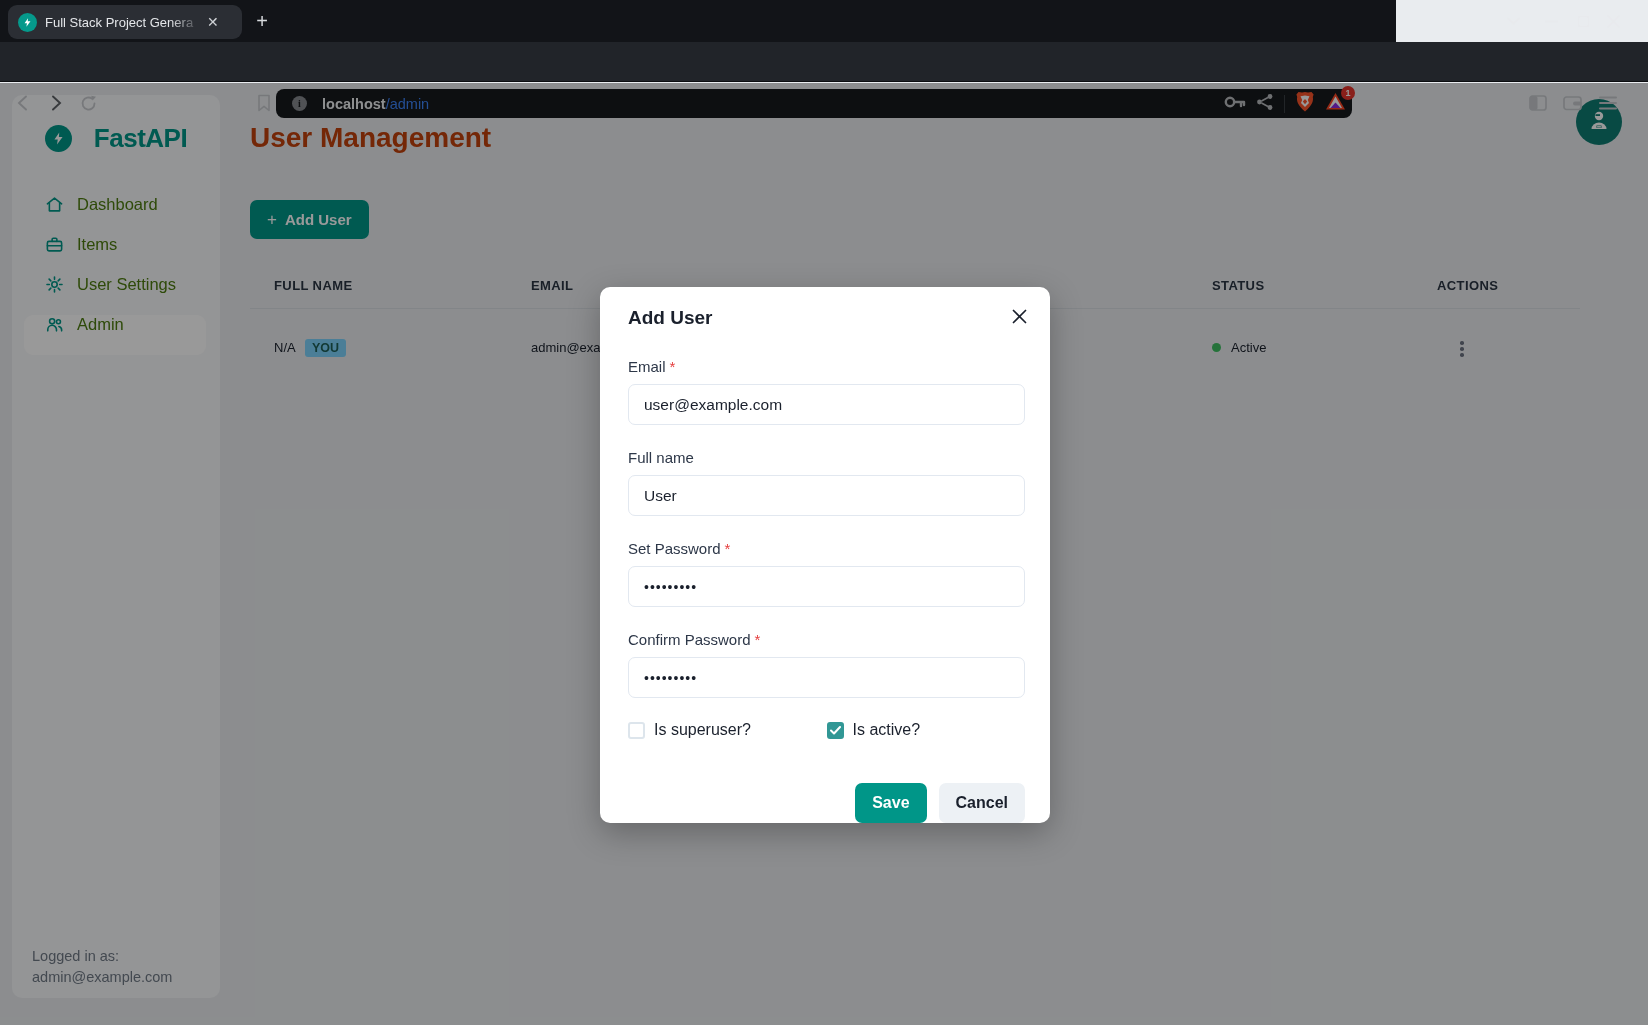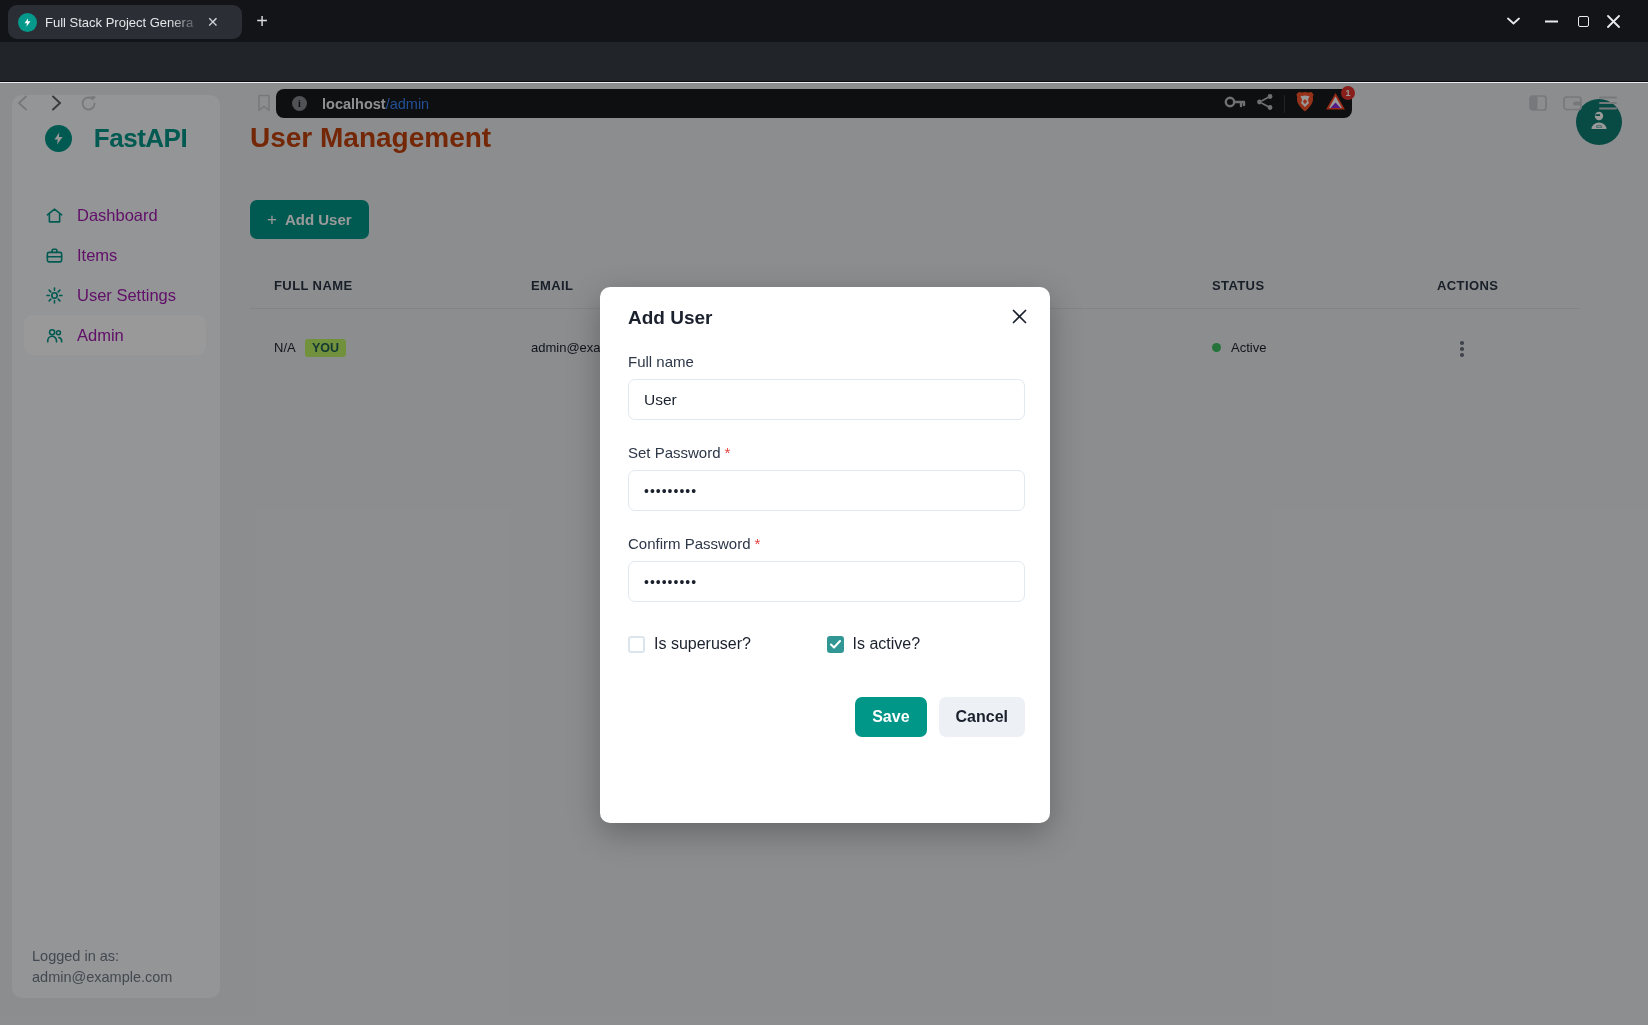--- a/index.html
+++ b/index.html
@@ -1,20 +1,20 @@
 <!DOCTYPE html>
 <html><head>
 <meta charset="utf-8">
 <style>
   * { margin:0; padding:0; box-sizing:border-box; }
   html,body { width:1648px; height:1025px; overflow:hidden; }
   body { font-family:"Liberation Sans","DejaVu Sans",sans-serif; background:#e9ecef; position:relative; }
 
   
-  .tabstrip { position:absolute; left:0; top:0; width:1648px; height:42px; background:#121418; z-index:100; }
+  .tabstrip { position:absolute; left:0; top:0; width:1396px; height:42px; background:#121418; z-index:100; }
   .tab { position:absolute; left:8px; top:5px; width:234px; height:34px; background:#2b2e34; border-radius:9px; display:flex; align-items:center; padding:0 8px 0 10px; }
   .favicon { width:19px; height:19px; border-radius:50%; background:#05998b; display:flex; align-items:center; justify-content:center; flex:0 0 auto; }
   .tab-title { color:#e4e6e9; font-size:13px; margin-left:8px; white-space:nowrap; overflow:hidden; width:160px;
     -webkit-mask-image:linear-gradient(90deg,#000 78%,transparent 98%); mask-image:linear-gradient(90deg,#000 78%,transparent 98%); }
   .tab-close { color:#cfd2d6; font-size:14px; margin-left:2px; cursor:pointer; line-height:1; }
   .newtab { position:absolute; left:250px; top:9px; width:24px; height:24px; color:#d7dadd; font-size:20px; text-align:center; line-height:24px; }
   .wctl { position:absolute; top:10px; height:22px; display:flex; align-items:center; justify-content:center; color:#e8eaed; }
   .wctl svg { display:block; }
   .max-box { width:11px; height:11px; border:1.6px solid #e8eaed; border-radius:2px; }
 
@@ -31,52 +31,52 @@
   .badge { position:absolute; top:44px; left:1341px; min-width:14px; height:14px; background:#e5342c; border-radius:7px; color:#fff; font-size:9px; font-weight:700; text-align:center; line-height:14px; padding:0 3px; z-index:102; }
 
   
   .page { position:absolute; left:0; top:83px; width:1648px; height:942px; background:#e9ecef; }
 
   .sidebar { position:absolute; left:12px; top:12px; width:208px; height:903px; background:#f7f8fa; border-radius:10px; }
   .logo { position:absolute; left:0; top:28px; width:208px; display:flex; align-items:center; justify-content:center; gap:22px; }
   .logo-circle { width:27px; height:27px; border-radius:50%; background:#009688; display:flex; align-items:center; justify-content:center; }
   .logo-text { font-size:26px; font-weight:600; color:#009688; letter-spacing:-0.5px; }
   .nav { position:absolute; left:0; top:100px; width:208px; }
-  .nav-item { position:relative; height:40px; display:flex; align-items:center; padding-left:21px; color:#a21caf; font-size:16.5px; margin:0 14px 0 12px; border-radius:9px; }
+  .nav-item { position:relative; height:40px; display:flex; align-items:flex-start; padding-left:21px; color:#4d7c0f; font-size:16.5px; margin:0 14px 0 12px; border-radius:9px; }
   .nav-item .ni-icon { width:19px; height:19px; margin-right:13px; display:flex; align-items:center; }
   .nav-item.active { background:#ffffff; }
   .loggedin { position:absolute; left:20px; top:851px; font-size:14.5px; color:#707a86; line-height:21px; }
 
   .page-title { position:absolute; left:250px; top:39px; font-size:28px; font-weight:700; color:#c2410c; }
   .add-user-btn { position:absolute; left:250px; top:117px; height:39px; background:#009688; border:none; border-radius:7px; color:#fff; font-size:15px; font-weight:700; display:flex; align-items:center; padding:0 17px; gap:8px; font-family:inherit; }
   .add-user-btn .plus { font-size:17px; font-weight:400; line-height:1; }
   .avatar-btn { position:absolute; left:1576px; top:16px; width:46px; height:46px; border-radius:50%; background:#0e7c72; display:flex; align-items:center; justify-content:center; }
 
   .table { position:absolute; left:250px; top:187px; width:1330px; height:130px; }
   .th { position:absolute; top:8px; font-size:13px; font-weight:700; color:#2b3543; letter-spacing:0.4px; }
   .thead-line { position:absolute; left:0; top:38px; width:1330px; height:1px; background:#d9dee3; }
   .td { position:absolute; top:70px; font-size:13px; color:#1a202c; }
-  .you-badge { position:absolute; left:55px; top:69px; background:#bef264; color:#1f5f58; font-size:12.5px; font-weight:700; padding:2px 7px; border-radius:3px; }
+  .you-badge { position:absolute; left:55px; top:69px; background:#7dd3fc; color:#1f5f58; font-size:12.5px; font-weight:700; padding:2px 7px; border-radius:3px; }
   .status-cell { display:flex; align-items:center; gap:10px; }
   .status-dot { width:9px; height:9px; border-radius:50%; background:#3fbf62; }
   .kebab { position:absolute; left:1203px; top:66px; width:18px; height:26px; display:flex; flex-direction:column; align-items:center; justify-content:center; gap:2.5px; }
   .kebab i { width:3.5px; height:3.5px; border-radius:50%; background:#6b7280; }
 
   
   .overlay { position:absolute; left:0; top:83px; width:1648px; height:942px; background:rgba(0,0,0,0.40); z-index:200; }
   .modal { position:absolute; left:600px; top:287px; width:450px; height:536px; background:#fff; border-radius:10px; z-index:300; box-shadow:0 10px 32px rgba(0,0,0,0.28); padding:18px 25px 24px 28px; }
   .modal-title { font-size:19px; font-weight:700; color:#1a202c; margin-top:2px; }
   .modal-close { position:absolute; top:14px; right:16px; width:30px; height:30px; display:flex; align-items:center; justify-content:center; color:#1a202c; border-radius:5px; }
   .fgroup { margin-top:24px; }
   .fgroup.first { margin-top:29px; }
   .flabel { font-size:15px; color:#2d3748; }
   .req { color:#e53e3e; margin-left:4px; }
   .finput { margin-top:8px; width:397px; height:41px; border:1px solid #e2e8f0; border-radius:7px; font-size:15.5px; color:#1a202c; padding:0 15px; font-family:inherit; background:#fff; display:block; }
   .finput.pw { letter-spacing:1px; font-size:14px; }
-  .cb-row { margin-top:33px; display:flex;text-align:right; }
+  .cb-row { margin-top:23px; display:flex;text-align:right; }
   .cb-col { width:200px; display:flex; align-items:center; }
   .checkbox { width:17px; height:17px; border:2px solid #dde5ec; border-radius:3px; background:#fff; display:flex; align-items:center; justify-content:center; flex:0 0 auto; }
   .checkbox svg { display:none; }
   .checkbox.is-checked { background:#319795; border-color:#319795; }
   .checkbox.is-checked svg { display:block; }
   .cb-label { margin-left:9px; font-size:16px; color:#1a202c; }
   .btn-row { margin-top:44px; display:flex; justify-content:flex-end; gap:12px; }
   .btn { height:40px; border:none; border-radius:7px; font-size:16px; font-weight:700; padding:0 17px; font-family:inherit; }
   .btn-save { background:#009688; color:#fff; }
   .btn-cancel { background:#edf1f5; color:#1a202c; }
@@ -298,20 +298,24 @@
 <div class="overlay"></div>
 
 <div class="modal">
   <div class="modal-title">Add User</div>
   <div class="modal-close">
     <svg width="15" height="15" viewBox="0 0 15 15">
         <path d="M1.5 1.5 L13.5 13.5 M13.5 1.5 L1.5 13.5" stroke="#1a202c" stroke-width="1.7" stroke-linecap="round"></path>
       </svg>
   </div>
 
+  <div class="fgroup first">
+    <label class="flabel"><span>Email</span><span class="req">*</span></label>
+    <input class="finput" type="text" value="user@example.com" style="">
+  </div>
 
   <div class="fgroup">
     <label class="flabel"><span>Full name</span></label>
     <input class="finput" type="text" value="User" style="">
   </div>
 
   <div class="fgroup">
     <label class="flabel"><span>Set Password</span><span class="req">*</span></label>
     <input class="finput pw" type="text" value="•••••••••" style="">
   </div>

